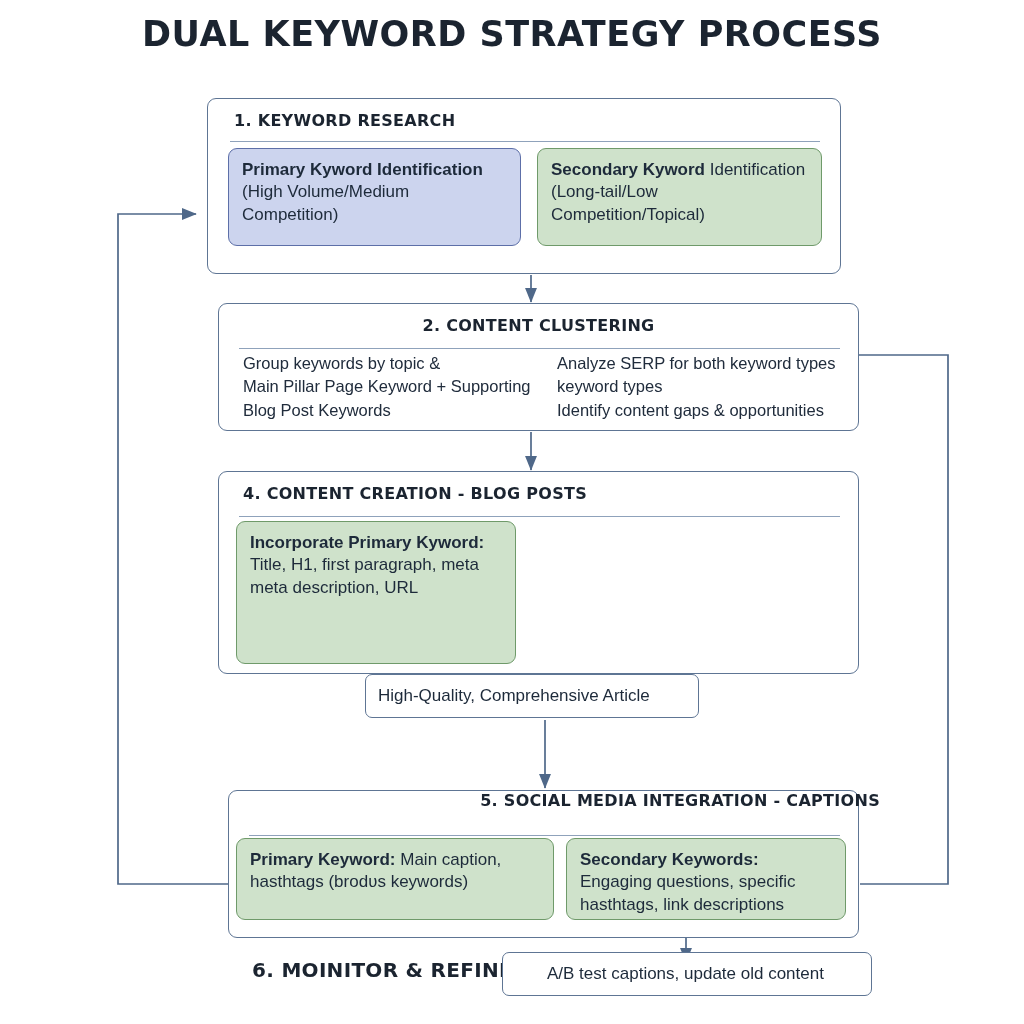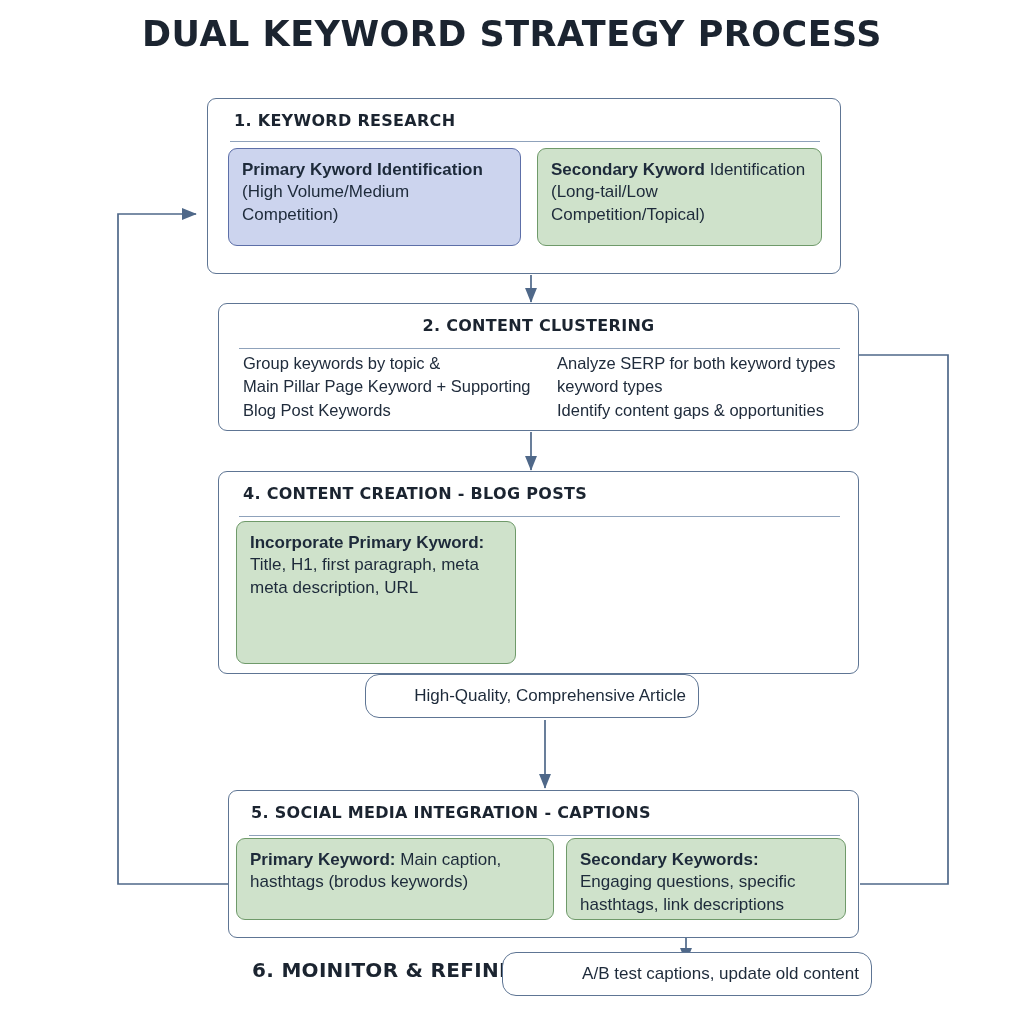--- a/index.html
+++ b/index.html
@@ -83,26 +83,26 @@
     background: #cfe2cb;
     border: 1.5px solid #6f9a6a;
   }
   .card .lead {
     font-weight: bold;
   }
 
   .plain-box {
     position: absolute;
     border: 1.4px solid #5e7594;
-    border-radius: 14px;
+    border-radius: 7px;
     background: #ffffff;
     box-sizing: border-box;
     display: flex;
     align-items: center;
-    justify-content: flex-end;
+    justify-content: flex-start;
     font-size: 17px;
     color: #1d2a3a;
     padding: 0 12px;
     text-align: center;
   }
 
   .col-text {
     position: absolute;
     font-size: 16.5px;
     line-height: 1.42;
@@ -191,21 +191,21 @@
     <span class="lead">Incorporate Primary Kyword:</span><br>
     <span>Title, H1, first paragraph, meta meta description, URL</span>
   </div>
 
 
   <div class="plain-box" style="left:365px; top:674px; width:334px; height:44px;">
     <span>High-Quality, Comprehensive Article</span>
   </div>
 
   <div class="stage" style="left:228px; top:790px; width:631px; height:148px;">
-    <div class="stage-title" style="top:12px; text-align:left; padding-left:22px;">5. SOCIAL MEDIA INTEGRATION - CAPTIONS</div>
+    <div class="stage-title" style="top:0; text-align:right; padding-left:22px;">5. SOCIAL MEDIA INTEGRATION - CAPTIONS</div>
     <div class="stage-rule" style="left:20px; top:44px; width:591px;"></div>
   </div>
 
   <div class="card green" style="left:236px; top:838px; width:318px; height:82px;">
     <span class="lead">Primary Keyword:</span>
     <span> Main caption, hasthtags (brodʋs keywords)</span>
   </div>
 
   <div class="card green" style="left:566px; top:838px; width:280px; height:82px;">
     <span class="lead">Secondary Keywords:</span><br>

